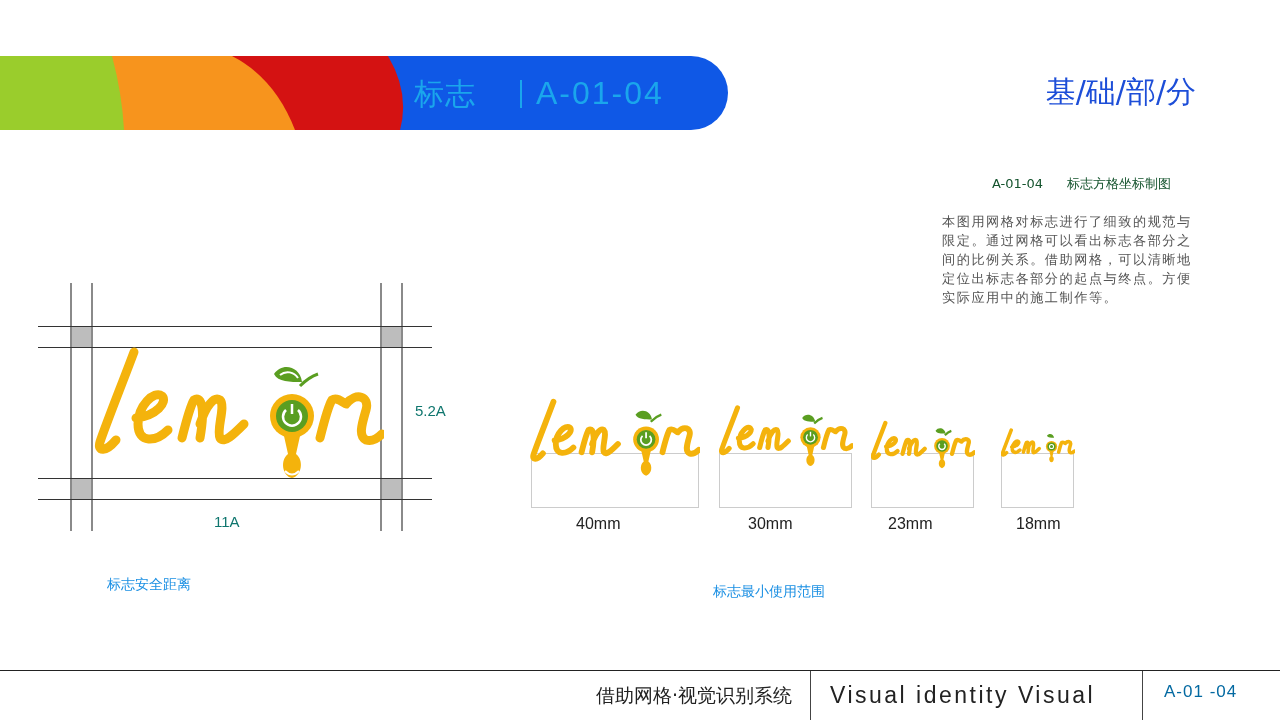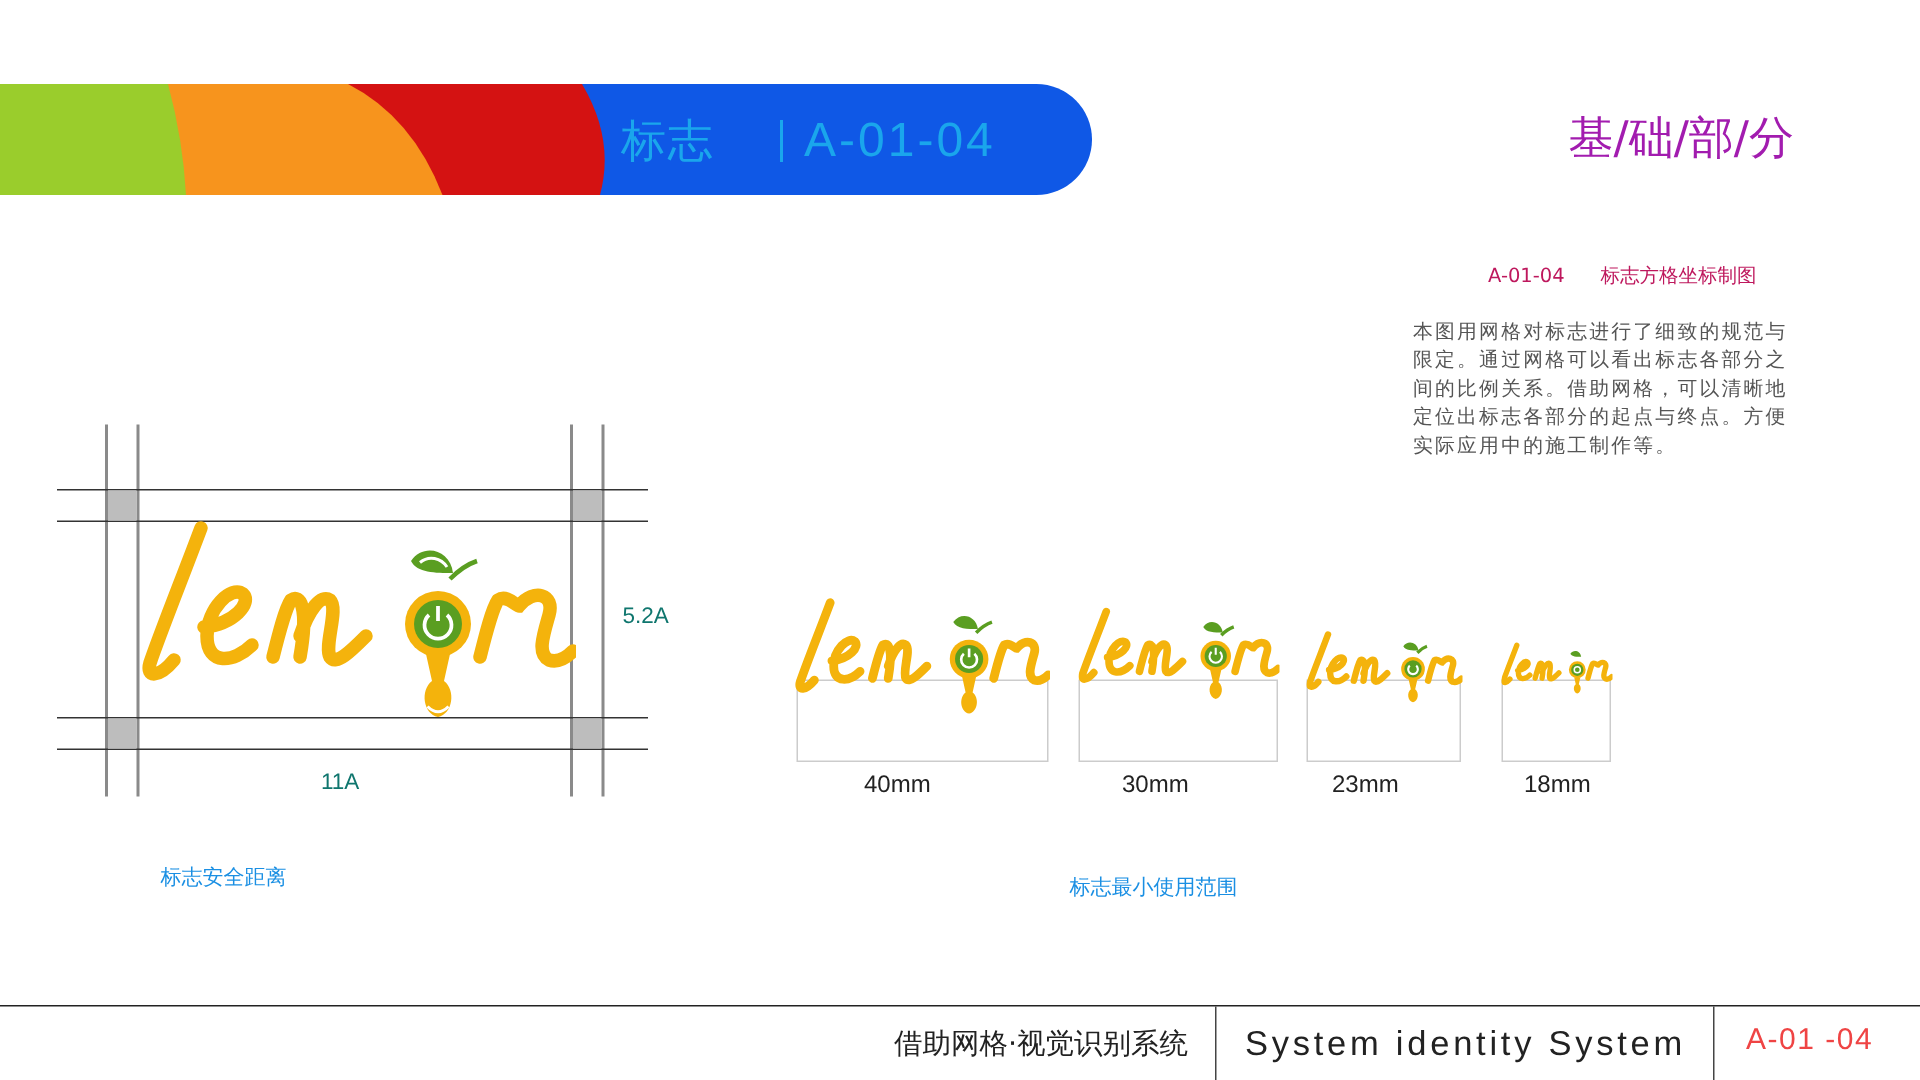--- a/index.html
+++ b/index.html
@@ -9,23 +9,23 @@
   
   .band { position:absolute; left:0; top:56px; width:728px; height:74px; overflow:hidden;
           border-top-right-radius:37px; border-bottom-right-radius:37px; }
   .band svg { position:absolute; left:0; top:0; }
   .band-title { position:absolute; left:414px; top:56px; height:87px; line-height:74px;
                 font-size:30px; color:#1aa6ec; letter-spacing:1px; white-space:nowrap; }
   .band-title .sep { display:inline-block; width:2px; height:28px; background:#1aa6ec;
                      vertical-align:middle; margin:0 14px 0 44px; position:relative; top:-2px; }
   .band-title .code { font-family:"Liberation Sans", sans-serif; font-size:32px; letter-spacing:2px; }
 
-  .section-title { position:absolute; right:84px; top:72px; font-size:30px; color:#a21caf; }
+  .section-title { position:absolute; right:84px; top:72px; font-size:30px; color:#1d4ed8; }
 
-  .desc-head { position:absolute; left:992px; top:175px; font-size:13px; color:#be185d; white-space:nowrap; }
+  .desc-head { position:absolute; left:992px; top:175px; font-size:13px; color:#14532d; white-space:nowrap; }
   .desc-head .gap { display:inline-block; width:24px; }
   .desc-body { position:absolute; left:942px; top:212px; width:252px; font-size:13.2px;
                line-height:19px; color:#555555; letter-spacing:1.5px; }
 
   
   .vline { position:absolute; width:2px; background:#8a8a8a; }
   .hline { position:absolute; height:1px; background:#333333; }
   .gsq { position:absolute; background:#bdbdbd; }
   .dim { position:absolute; font-family:"Liberation Sans", sans-serif; font-size:15px; color:#0f766e; }
 
@@ -34,21 +34,21 @@
 
   .caption { position:absolute; font-size:14px; color:#1a8fe3;font-family:Liberation Mono, monospace; }
 
   
   .footer-line { position:absolute; left:0; top:670px; width:1280px; height:1px; background:#222; }
   .footer-div { position:absolute; top:671px; width:1px; height:49px; background:#444; }
   .footer-cn { position:absolute; right:488px; top:683px; font-size:19px; color:#222; }
   .footer-en { position:absolute; left:830px; top:682px; font-family:"Liberation Sans", sans-serif;
                font-size:23px; color:#222; letter-spacing:2.5px; }
   .footer-code { position:absolute; left:1164px; top:682px; font-family:"Liberation Sans", sans-serif;
-                 font-size:20px; color:#ef4444; letter-spacing:1px; }
+                 font-size:17px; color:#0369a1; letter-spacing:1px; }
 </style>
 </head>
 <body>
 
 <div class="band">
   <svg width="728" height="74" viewBox="0 0 728 74">
     <rect x="0" y="0" width="728" height="74" fill="#0f58e6"></rect>
 
     <path d="M160 0 L388 0 Q410 37 400 74 L160 74 Z" fill="#d41212"></path>
 
@@ -184,14 +184,14 @@
     </svg>
   </div>
   <div class="size-label" style="left:1016px; top:515px;">18mm</div>
 </div>
 <div class="caption" style="left:713px; top:583px;">标志最小使用范围</div>
 
 <div class="footer-line"></div>
 <div class="footer-div" style="left:810px;"></div>
 <div class="footer-div" style="left:1142px;"></div>
 <div class="footer-cn">借助网格·视觉识别系统</div>
-<div class="footer-en">System identity System</div>
+<div class="footer-en">Visual identity Visual</div>
 <div class="footer-code">A-01 -04</div>
 
 </body></html>

